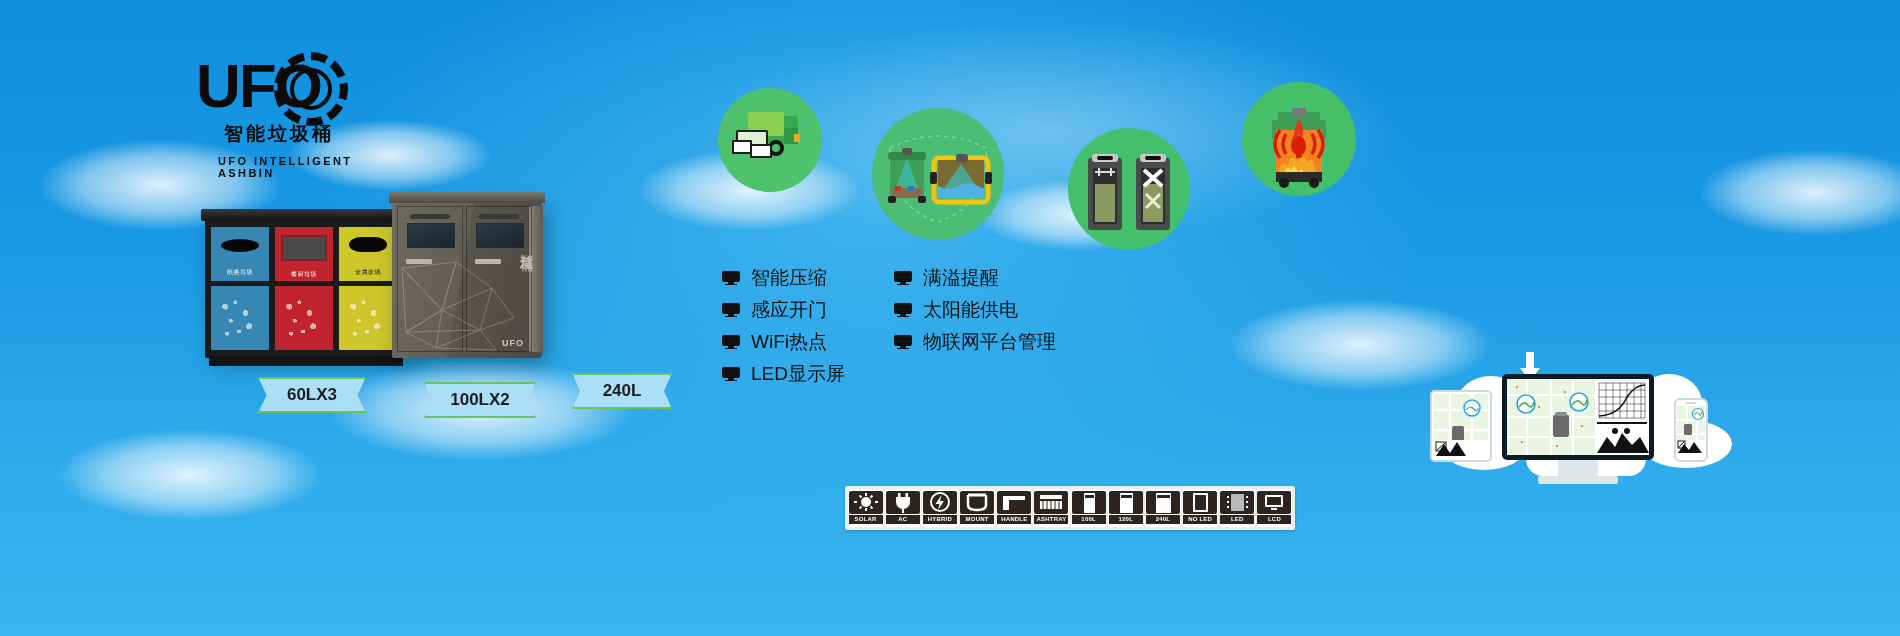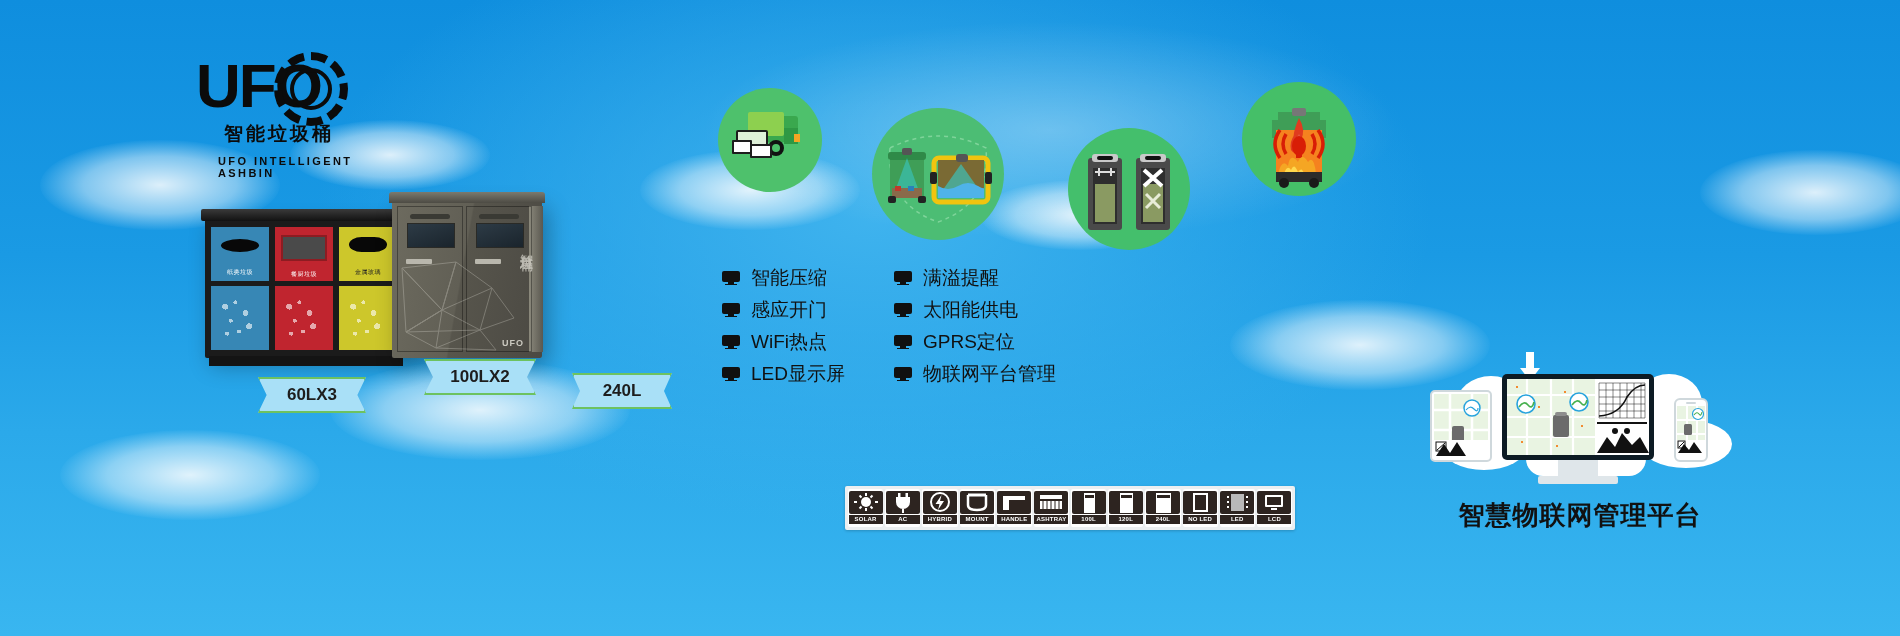--- a/index.html
+++ b/index.html
@@ -142,21 +142,21 @@
 
   
   .cap-banner {
     position: absolute; height: 36px;
     display:flex; align-items:center; justify-content:center;
     background:#a9e0f7; border:2px solid #6dc260;
     color:#1d1d1d; font-size:17px; font-weight:700;
     clip-path: polygon(0 0, 100% 0, 92% 50%, 100% 100%, 0 100%, 8% 50%);
   }
   #cap-60  { left: 258px; top: 377px; width: 108px; }
-  #cap-100 { left: 424px; top: 359px; width: 112px; }
+  #cap-100 { left: 424px; top: 382px; width: 112px; }
   #cap-240 { left: 572px; top: 373px; width: 100px; }
 
   
   .gcircle { position:absolute; border-radius:50%; background:#4cbf6a; }
   #gc1 { left:718px; top:88px; width:104px; height:104px; background:#4ec16c; }
   #gc2 { left:872px; top:108px; width:132px; height:132px; background:#4cbd74; }
   #gc3 { left:1068px; top:128px; width:122px; height:122px; background:#44bf6c; }
   #gc4 { left:1242px; top:82px; width:114px; height:114px; background:#45bf68; }
   .gc-art { position:absolute; inset:0; }
 
@@ -427,28 +427,20 @@
           </span>
         <span class="feat-txt">满溢提醒</span>
       </div>
       <div class="feat-row">
         <span class="feat-ico">
             <i class="mon"></i>
             <i class="st"></i>
             <i class="bs"></i>
           </span>
         <span class="feat-txt">太阳能供电</span>
-      </div>
-      <div class="feat-row">
-        <span class="feat-ico">
-            <i class="mon"></i>
-            <i class="st"></i>
-            <i class="bs"></i>
-          </span>
-        <span class="feat-txt">GPRS定位</span>
       </div>
       <div class="feat-row">
         <span class="feat-ico">
             <i class="mon"></i>
             <i class="st"></i>
             <i class="bs"></i>
           </span>
         <span class="feat-txt">物联网平台管理</span>
       </div>
     </div>
@@ -659,15 +651,14 @@
         <path d="M18 15q3-4 5-1t3-2" stroke="#46b04e" stroke-width="1.1" fill="none"></path>
         <rect x="8" y="24" width="8" height="11" rx="1.5" fill="#6b6b6b"></rect>
         <rect x="1" y="40" width="28" height="14" fill="#fff"></rect>
         <path d="M2 53l6-9 5 6 5-8 8 11z" fill="#111"></path>
         <rect x="2" y="41" width="7" height="7" fill="none" stroke="#111" stroke-width="1"></rect>
         <path d="M3 47l5-5" stroke="#111" stroke-width="1"></path>
       </svg>
     </div>
   </div>
 
-  <div id="platform-title">智慧物联网管理平台</div>
 
 </div>
 
 </body></html>

